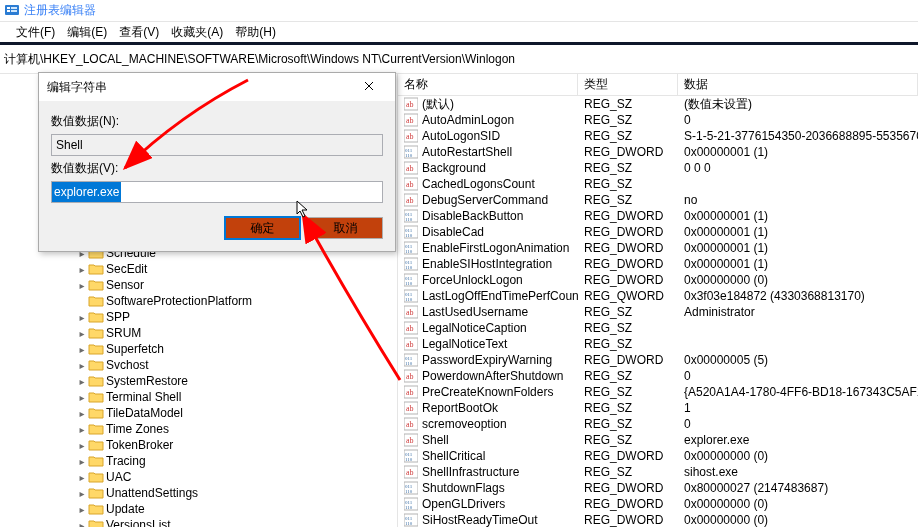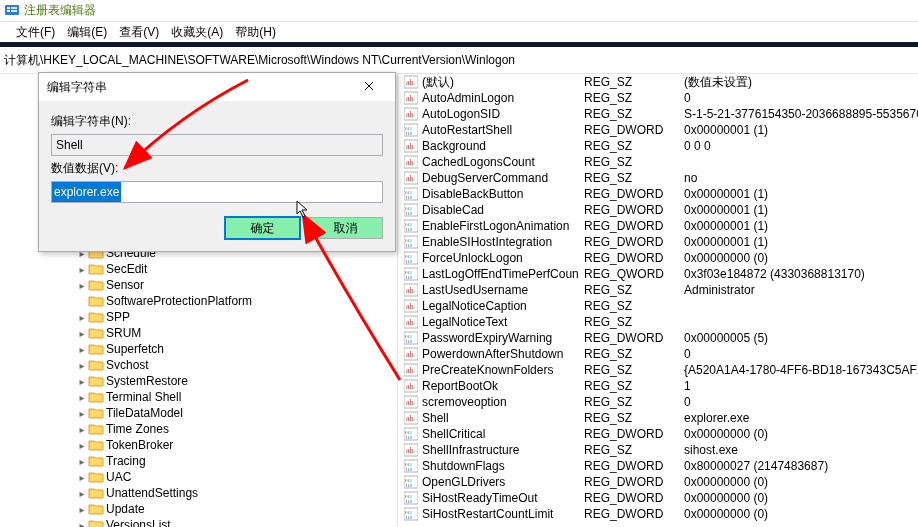--- a/index.html
+++ b/index.html
@@ -14,40 +14,40 @@
     overflow: hidden;
     position: relative;
   }
   .titlebar {
     height: 22px;
     background: #fff;
     border-bottom: 1px solid #e5e5e5;
     display: flex;
     align-items: center;
     padding-left: 4px;
-    color: #4d7c0f;
+    color: #3b82f6;
   }
   .titlebar .appicon {
     width: 16px; height: 16px;
     display: inline-flex; align-items: center; justify-content: center;
     margin-right: 4px;
   }
   .menubar {
     height: 20px;
     background: #fff;
     display: flex;
     align-items: center;
     padding-left: 12px;
     gap: 4px;
   }
   .menubar span { padding: 2px 4px; cursor: default; }
   .addressbar {
     height: 32px;
     background: #fff;
-    border-top: 5px solid #0f172a;
+    border-top: 3px solid #0f172a;
     border-bottom: 1px solid #e5e5e5;
     display: flex;
     align-items: center;
     padding-left: 4px;
     font-size: 12px;
   }
   .panes {
     display: flex;
     height: calc(527px - 64px);
   }
@@ -160,21 +160,21 @@
   .dlg-input.readonly { background: #f0f0f0; }
   .dialog-buttons {
     display:flex;
     justify-content: flex-end;
     gap: 8px;
     margin-top: 14px;
   }
   .dlg-btn {
     width: 75px;
     height: 22px;
-    background: #86efac;
+    background: #c2410c;
     border: 1px solid #adadad;
     font: inherit;
     cursor: default;
   }
   .dlg-btn.default {
     border: 1px solid #0078d7;
     outline: 1px solid #0078d7;
   }
   
   .annotation {
@@ -428,20 +428,25 @@
             <svg width="16" height="14" viewBox="0 0 16 14">
               <path d="M1 3 L6 3 L7 4 L15 4 L15 12 L1 12 Z" fill="#ffd868" stroke="#d9a52a"></path>
             </svg>
           </span>
           <span class="label">Virtualization</span>
         </div>
       </div>
   </div>
 
   <div class="listpane">
+    <div class="list-header">
+      <div class="col col-name">名称</div>
+      <div class="col col-type">类型</div>
+      <div class="col col-data">数据</div>
+    </div>
     <div class="list-body" id="listbody">
         <div class="list-row">
           <div class="cell col-name">
             <span class="regicon">
               <svg width="14" height="14" viewBox="0 0 14 14">
                 <rect x="0" y="1" width="14" height="12" fill="#fff" stroke="#b3b3b3"></rect>
                 <text x="2" y="10" font-size="8" fill="#d04040" font-family="Consolas">ab</text>
               </svg>
             </span>
             <span>(默认)</span>
@@ -822,21 +827,21 @@
     <span>编辑字符串</span>
     <div class="dialog-close">
       <span>
         <svg width="10" height="10" viewBox="0 0 10 10">
           <path d="M1 1 L9 9 M9 1 L1 9" stroke="#000" stroke-width="1"></path>
         </svg>
       </span>
     </div>
   </div>
   <div class="dialog-body">
-    <div class="dlg-label">编辑字符串(N):</div>
+    <div class="dlg-label">数值数据(N):</div>
     <input class="dlg-input readonly" readonly="" value="Shell" style="">
     <div class="dlg-label" style="">数值数据(V):</div>
     <div class="dlg-input" style="display:flex;align-items:center;padding:0;">
       <span style="background:#0078d7;color:#fff;padding:2px 2px;height:100%;display:flex;align-items:center;">explorer.exe</span>
     </div>
     <div class="dialog-buttons">
       <button class="dlg-btn default">确定</button>
       <button class="dlg-btn">取消</button>
     </div>
   </div>

